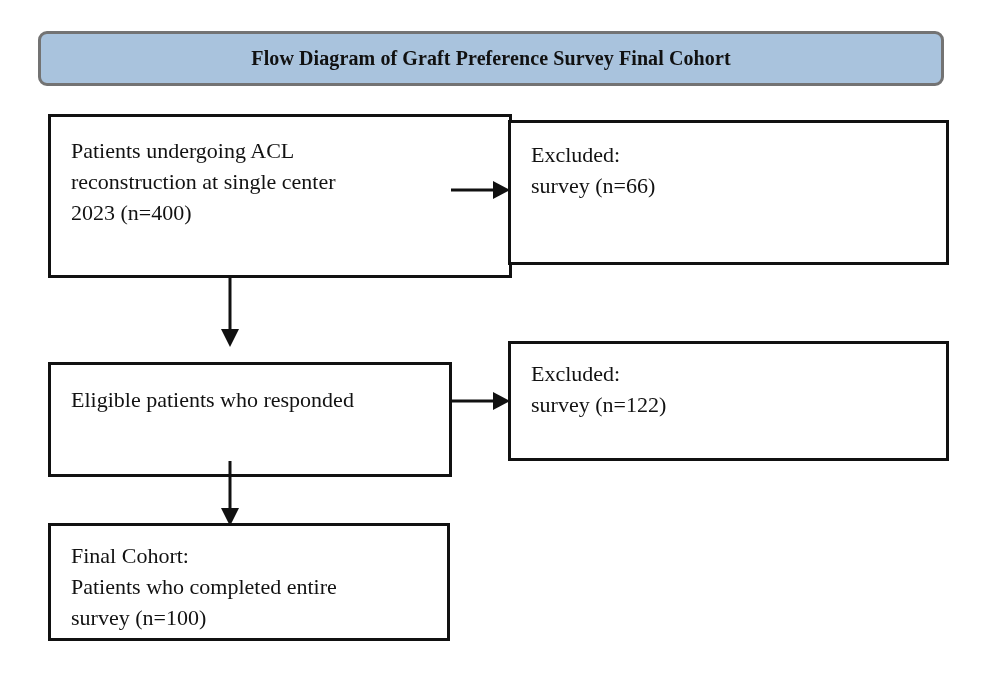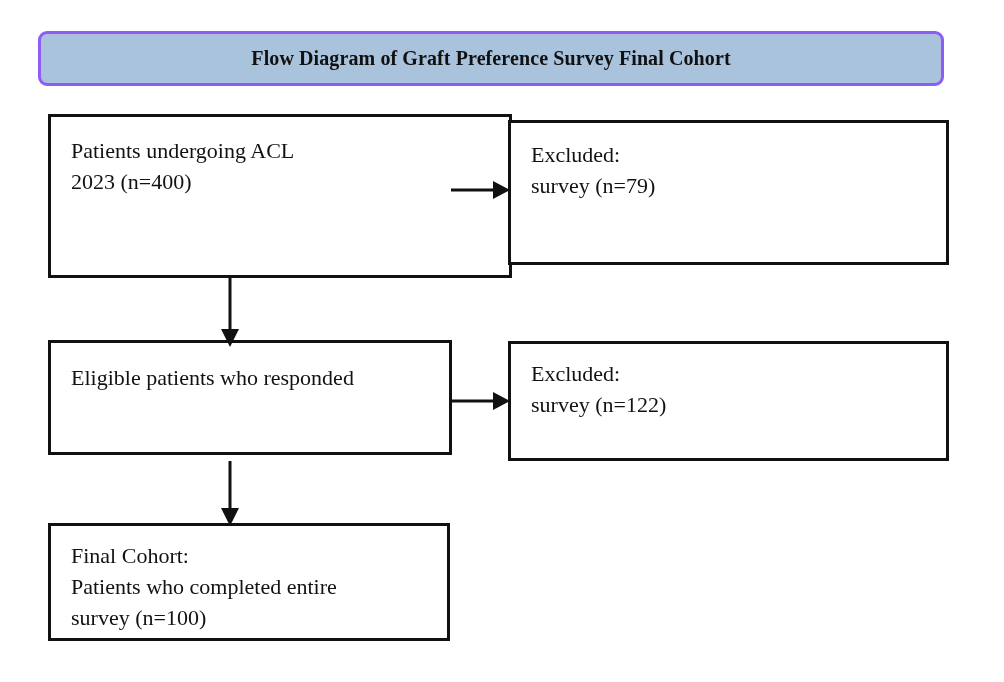--- a/index.html
+++ b/index.html
@@ -21,21 +21,21 @@
   }
 
   
   .title-banner {
     position: absolute;
     left: 38px;
     top: 31px;
     width: 906px;
     height: 55px;
     background: #a9c3dd;
-    border: 3px solid #8b5cf6;
+    border: 3px solid #737373;
     border-radius: 9px;
     box-sizing: border-box;
     display: flex;
     align-items: center;
     justify-content: center;
   }
   .title-text {
     font-size: 20px;
     font-weight: bold;
     color: #111111;
@@ -73,21 +73,21 @@
     left: 508px;
     top: 120px;
     width: 441px;
     height: 145px;
   }
   #box-excluded-1 .box-text { top: 16px; }
 
   
   #box-eligible {
     left: 48px;
-    top: 340px;
+    top: 362px;
     width: 404px;
     height: 115px;
   }
   #box-eligible .box-text { top: 19px; }
 
   #box-excluded-2 {
     left: 508px;
     top: 341px;
     width: 441px;
     height: 120px;
@@ -124,28 +124,29 @@
 
 <div id="diagram">
 
   <div class="title-banner">
     <div class="title-text">Flow Diagram of Graft Preference Survey Final Cohort</div>
   </div>
 
   <div class="flow-box" id="box-enrolled">
     <div class="box-text">
       <div>Patients undergoing ACL</div>
+      <div>reconstruction at single center</div>
       <div>2023 (n=400)</div>
     </div>
   </div>
 
   <div class="flow-box" id="box-excluded-1">
     <div class="box-text">
       <div>Excluded:</div>
-      <div>survey (n=79)</div>
+      <div>survey (n=66)</div>
     </div>
   </div>
 
   <div class="flow-box" id="box-eligible">
     <div class="box-text">
       <div>Eligible patients who responded</div>
     </div>
   </div>
 
   <div class="flow-box" id="box-excluded-2">

